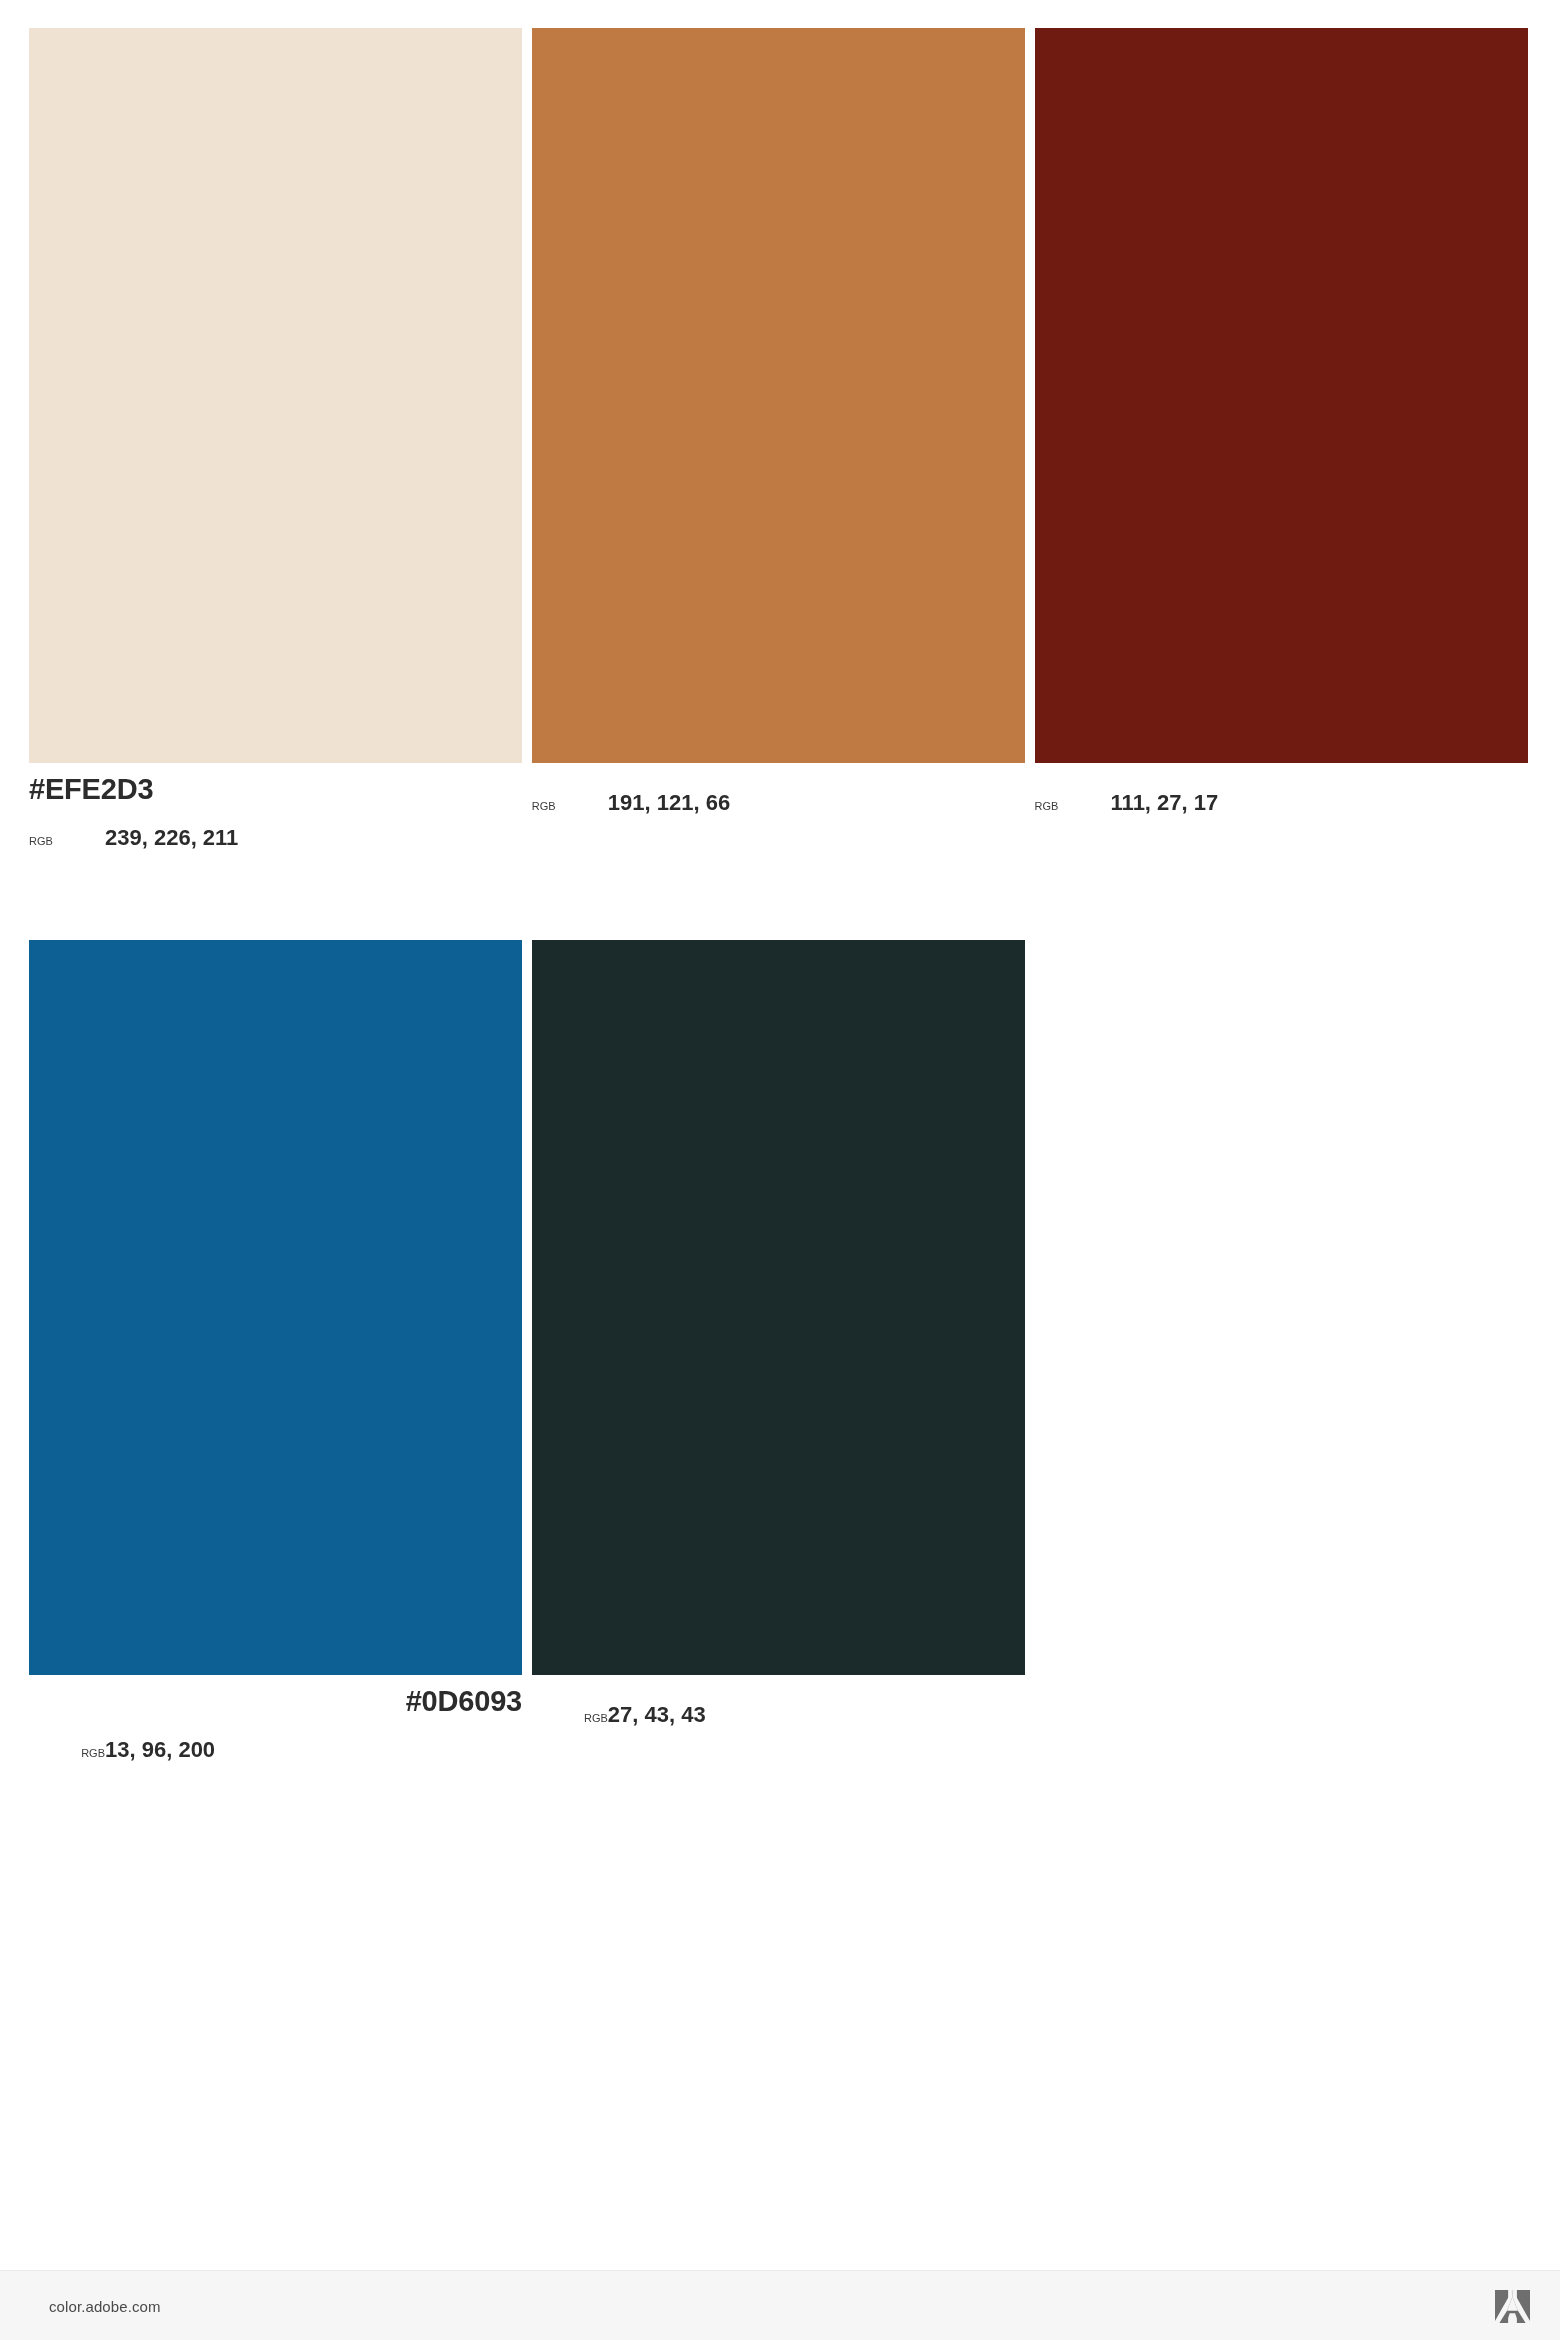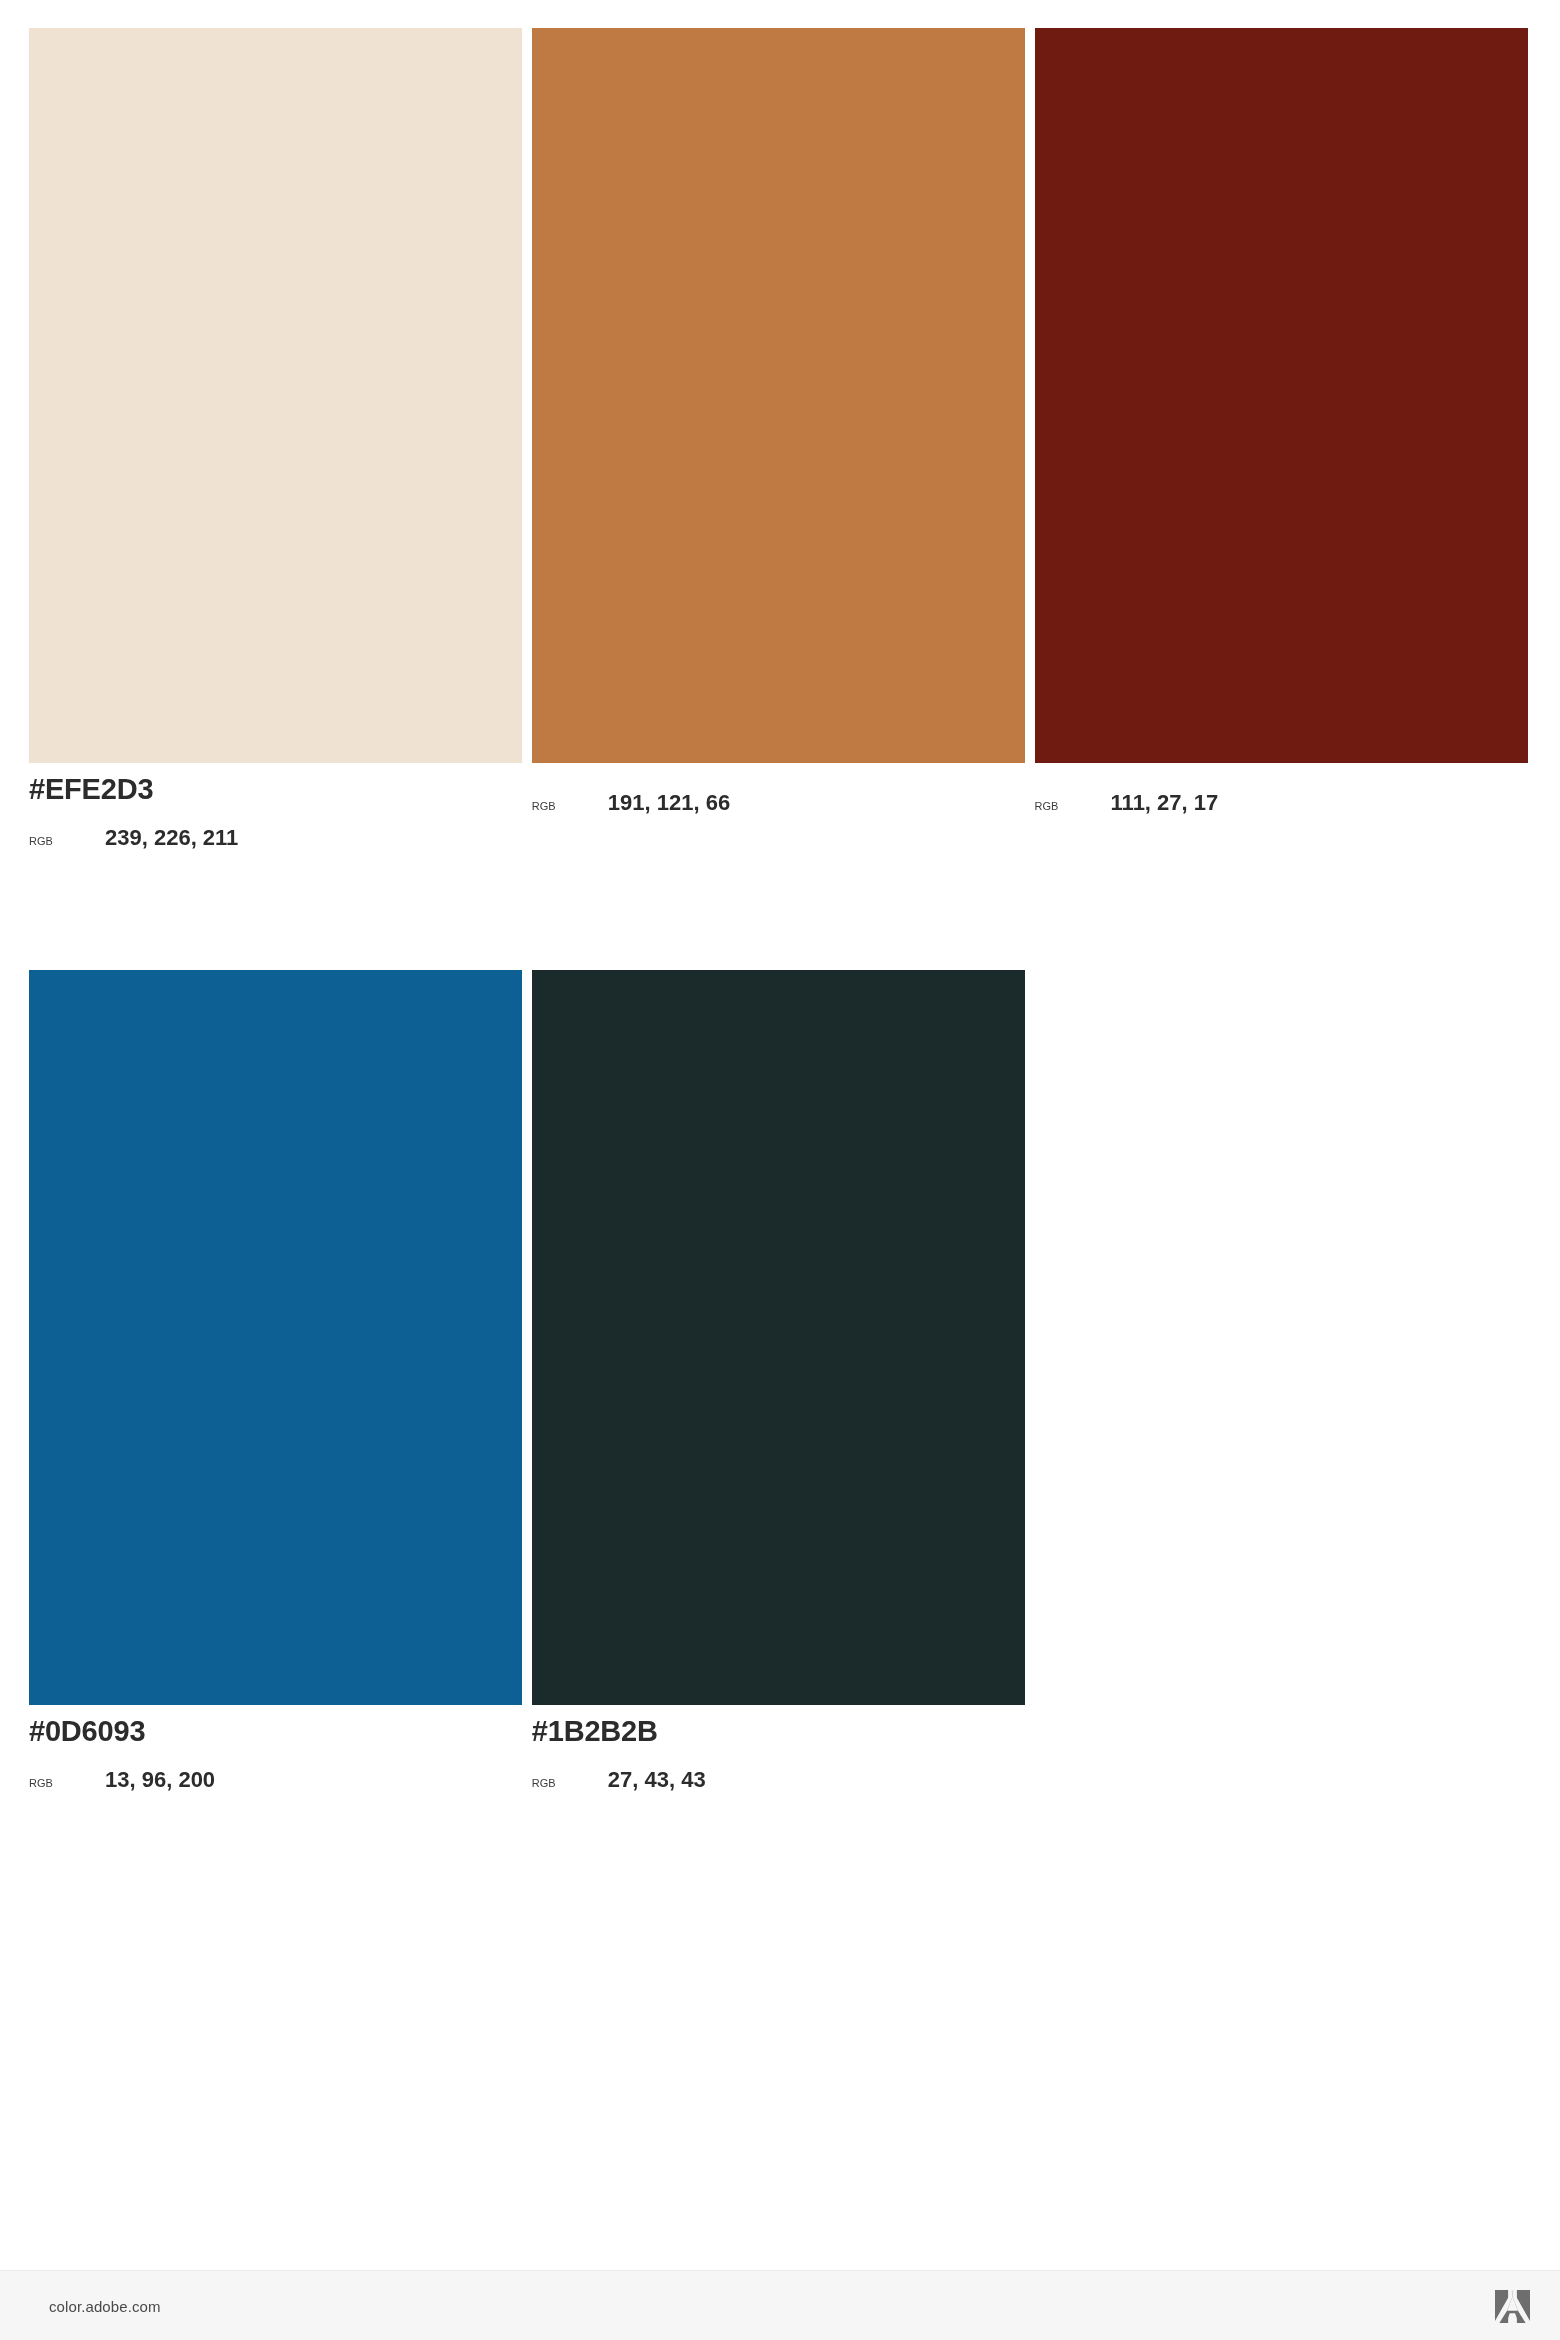--- a/index.html
+++ b/index.html
@@ -29,21 +29,22 @@
     width: 1503px;
   }
 
   .swatch-row {
     display: flex;
     gap: 9.8px;
     width: 1503px;
   }
 
   .swatch-row.row-2 {
-    margin-top: 119px;
+    margin-top: 89px;
+    text-align: right;
   }
 
   .swatch-cell {
     width: 493px;
     flex: 0 0 493px;
     display: block;
   }
 
   .swatch-chip {
     display: block;
@@ -171,21 +172,20 @@
           <div class="swatch-rgb">
             <span class="rgb-key">RGB</span>
             <span class="rgb-val">13, 96, 200</span>
           </div>
         </div>
       </div>
 
       <div class="swatch-cell">
         <button class="swatch-chip" style="background-color: rgb(27, 43, 43);"></button>
         <div class="swatch-meta">
-          <span class="swatch-hex">#1B2B2B</span>
           <div class="swatch-rgb">
             <span class="rgb-key">RGB</span>
             <span class="rgb-val">27, 43, 43</span>
           </div>
         </div>
       </div>
 
       <div class="swatch-cell"></div>
 
     </div>

